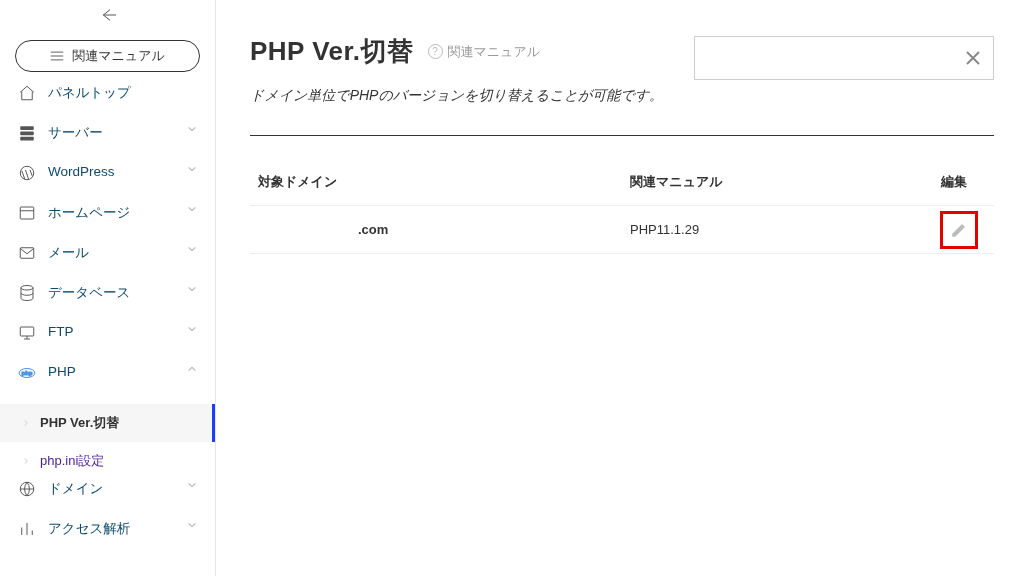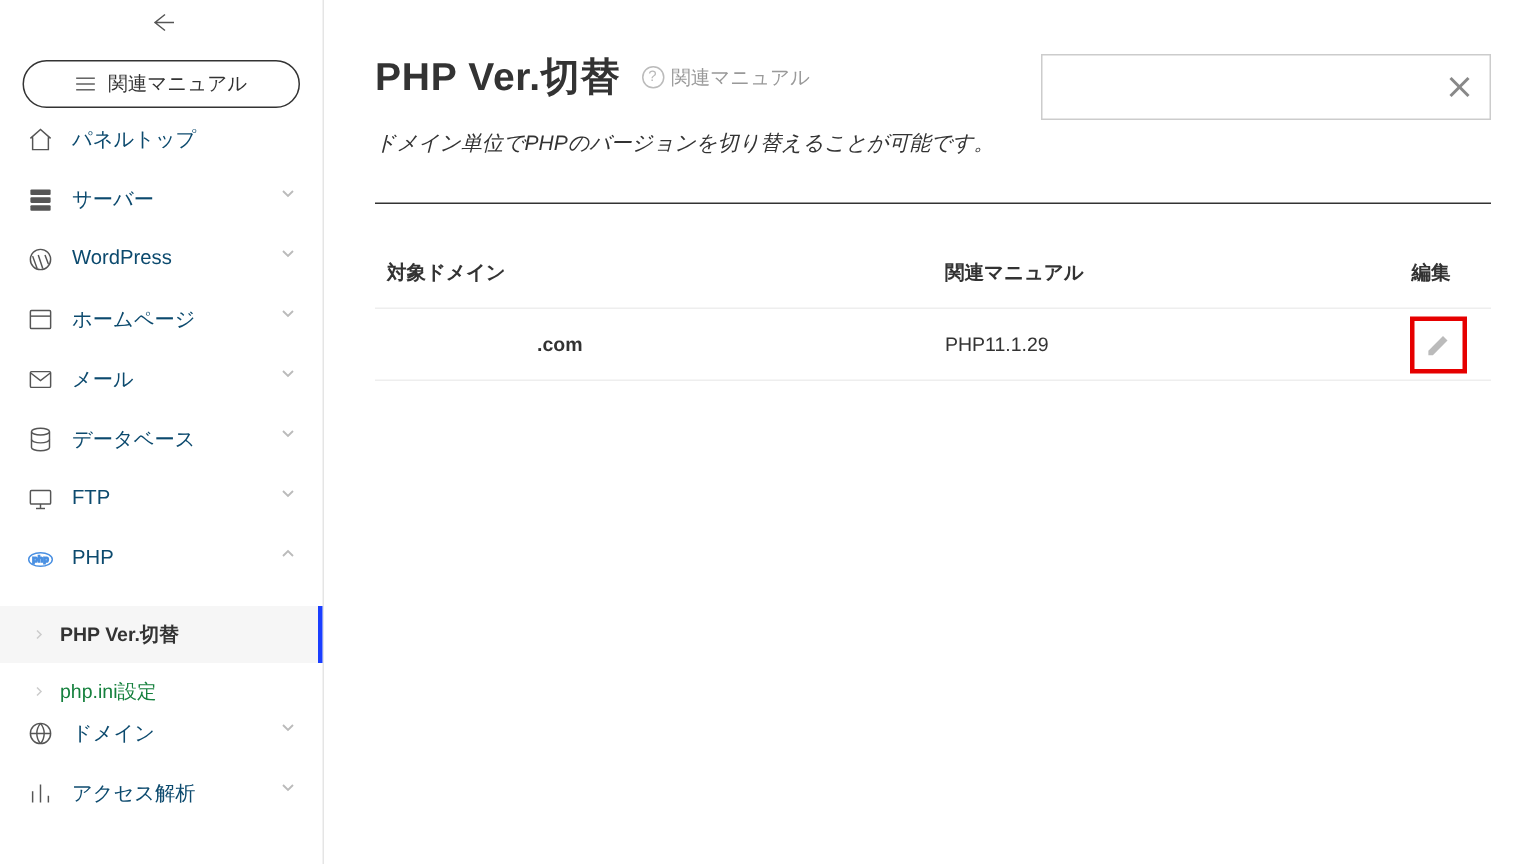--- a/index.html
+++ b/index.html
@@ -19,21 +19,21 @@
 .nav-item { display:flex; align-items:flex-start; height:40px; padding:0 18px; font-size:13.5px; color:#0c4a6e; cursor:pointer; position:relative; }
 .nav-item .icon { width:18px; height:18px; margin-right:12px; display:flex; align-items:center; justify-content:center; }
 .nav-item .icon svg { width:18px; height:18px; stroke:#555; stroke-width:1.3; fill:none; }
 .nav-item .icon svg.fillable { fill:#555; stroke:none; }
 .nav-item .chev { margin-left:auto; width:10px; height:10px; stroke:#bbb; stroke-width:1.5; fill:none; }
 .nav-item.expanded .chev { transform:rotate(180deg); }
 .nav-item.php .icon svg { stroke:#4a90e2; }
 .nav-item.php .icon .php-text { font-size:8px; font-weight:bold; fill:#4a90e2; }
 
 .sub-nav { list-style:none; }
-.sub-item { display:flex; align-items:center; height:38px; padding-left:22px; font-size:13px; color:#15803d; cursor:pointer; }
+.sub-item { display:flex; align-items:center; height:38px; padding-left:22px; font-size:13px; color:#4c1d95; cursor:pointer; }
 .sub-item .sub-chev { width:8px; height:8px; stroke:#ccc; stroke-width:1.5; fill:none; margin-right:10px; }
 .sub-item.active { background:#f6f6f6; font-weight:600; color:#333; border-right:3px solid #1a3eff; }
 
 
 .main { flex:1; padding:34px 30px 0 34px; position:relative; }
 .title-row { display:flex; align-items:center; }
 .page-title { font-size:26px; font-weight:700; letter-spacing:0.5px; }
 .manual-link { margin-left:14px; display:flex; align-items:center; color:#999; font-size:13px; cursor:pointer; }
 .manual-link .q-icon { width:15px; height:15px; border:1.2px solid #bbb; border-radius:50%; display:flex; align-items:center; justify-content:center; font-size:10px; color:#bbb; margin-right:5px; }
 

